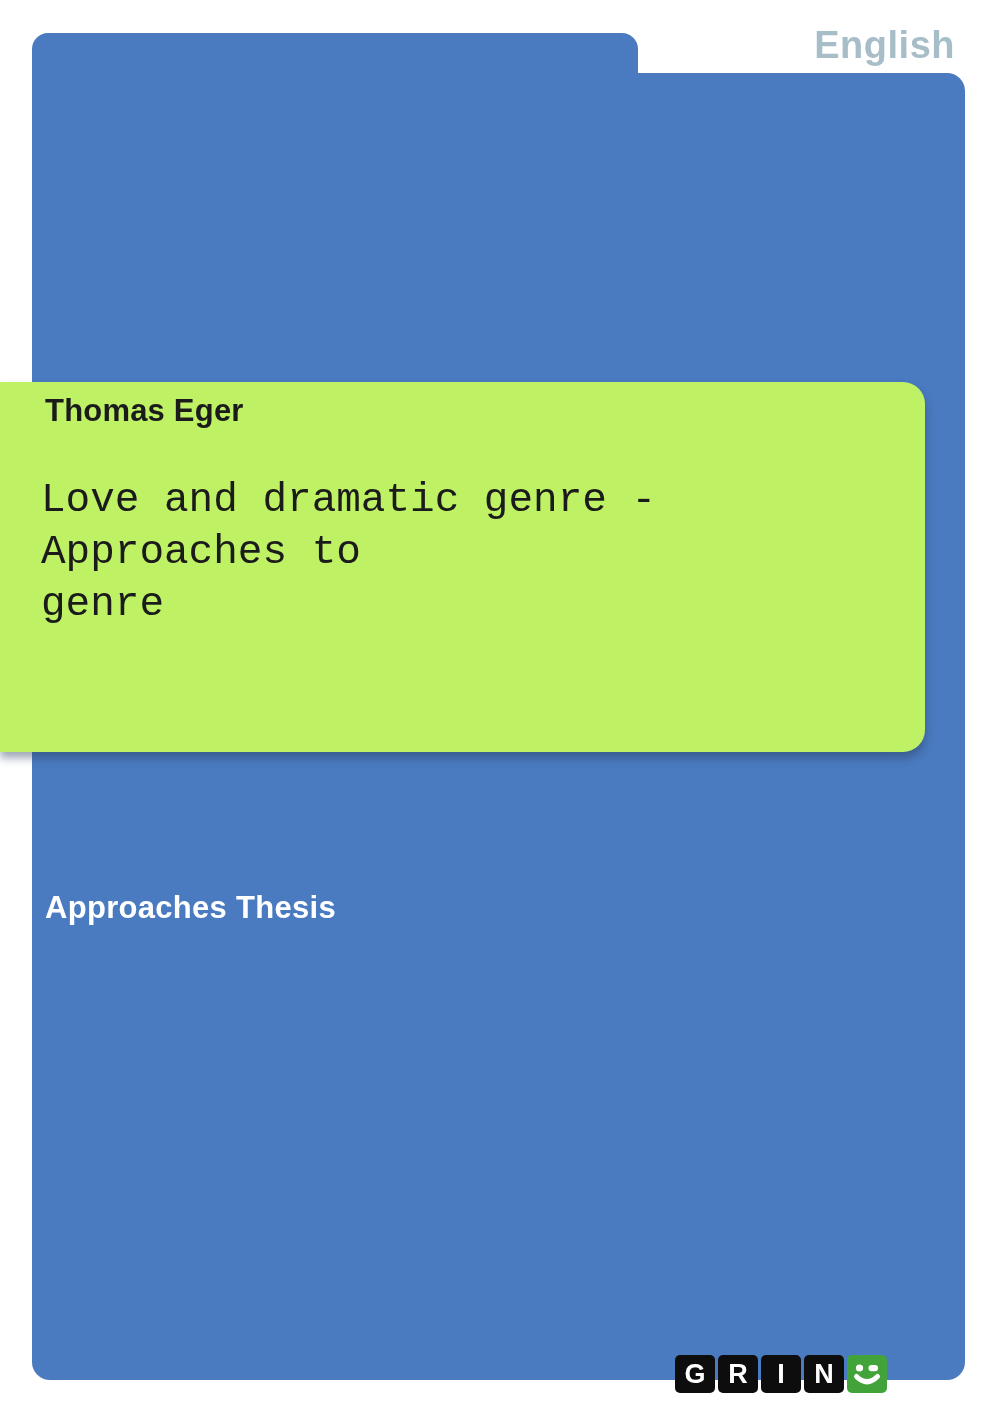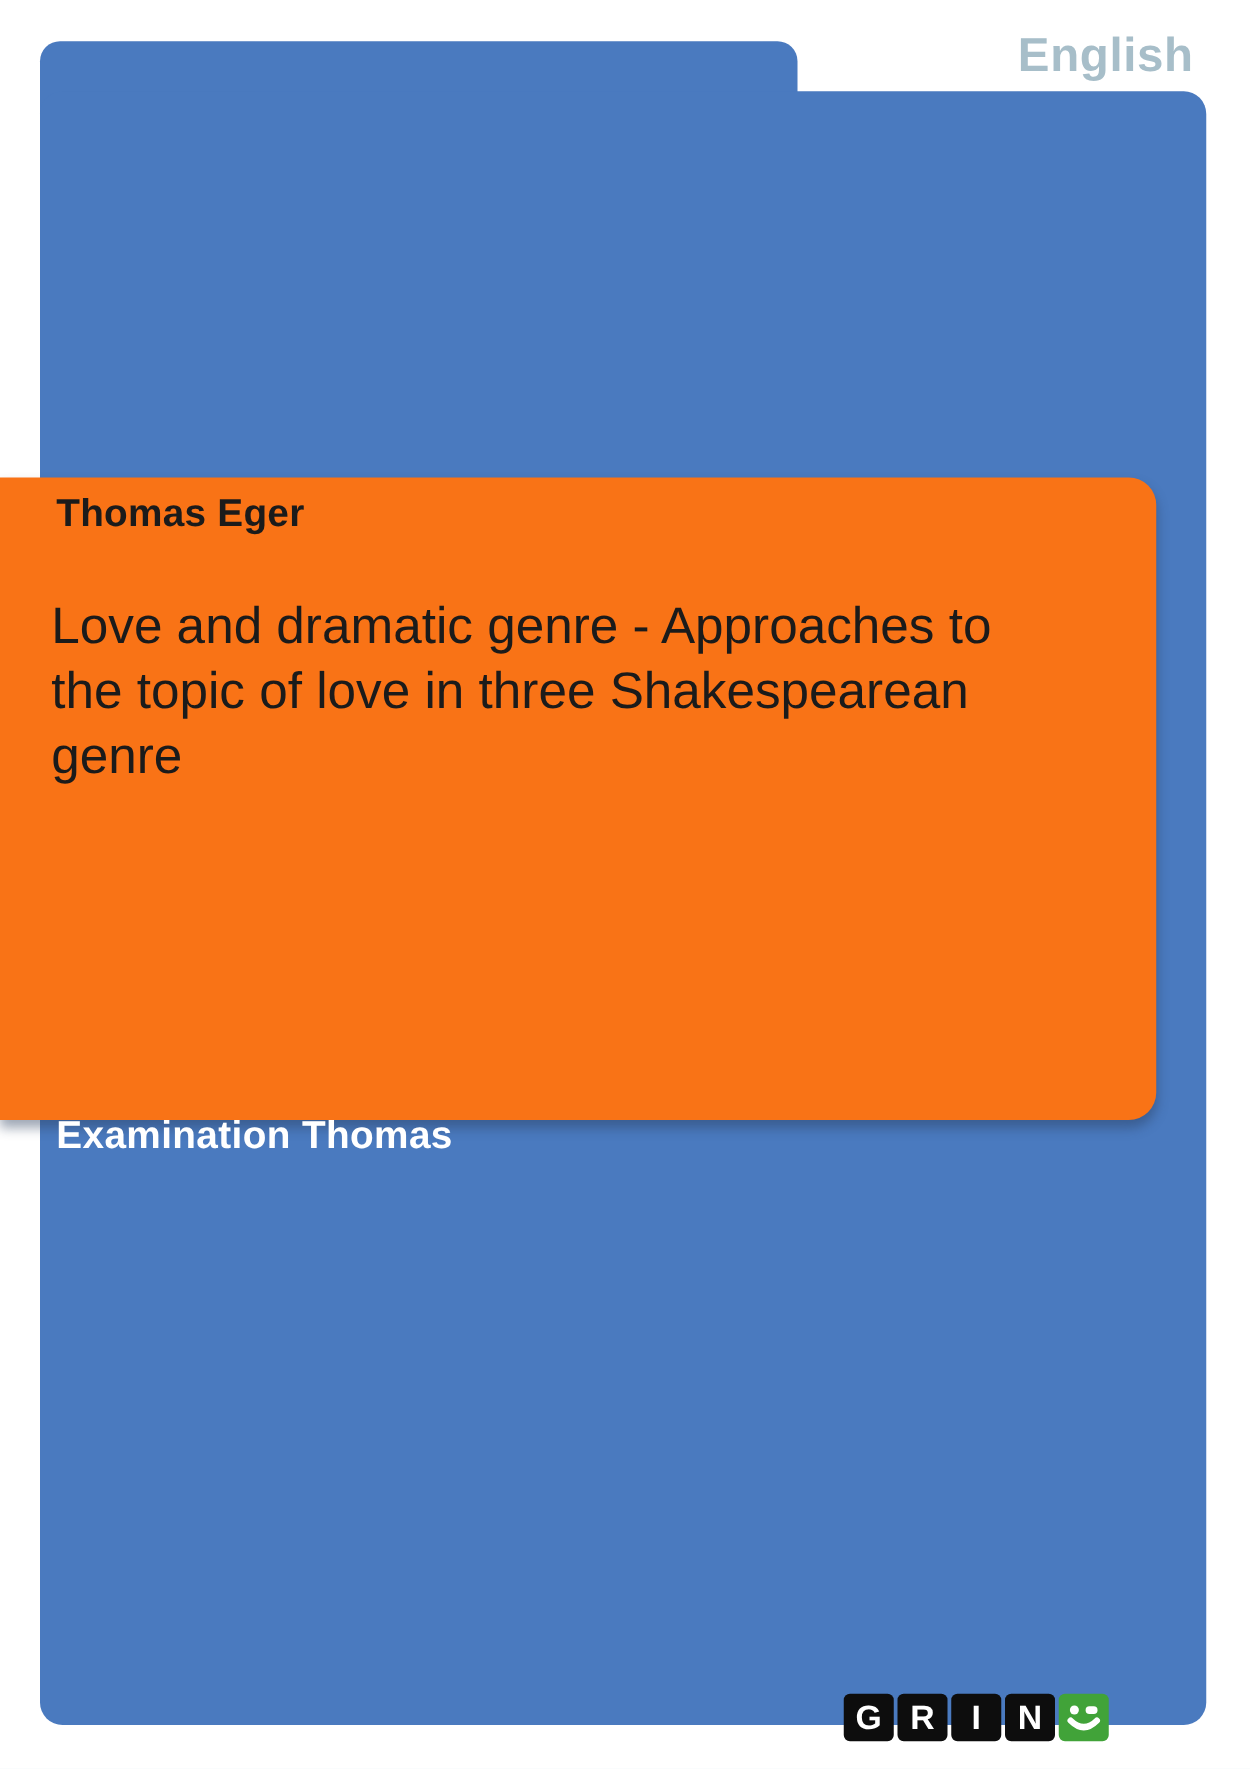--- a/index.html
+++ b/index.html
@@ -48,42 +48,42 @@
     color: #a7bec9;
     letter-spacing: 0.5px;
   }
 
   
   .title-card {
     position: absolute;
     left: 0;
     top: 382px;
     width: 925px;
-    height: 514px;
-    background: #f97316;
+    height: 370px;
+    background: #bef264;
     border-radius: 0 22px 22px 0;
     box-shadow: 0 6px 9px rgba(40, 60, 90, 0.45);
   }
 
   .author {
     position: absolute;
     left: 45px;
     top: 11px;
     font-size: 31px;
     font-weight: bold;
     color: #1b1b1b;
     letter-spacing: 0.2px;
   }
 
   .title-block {
     position: absolute;
     left: 41px;
     top: 92px;
     width: 840px;
-    font-family: Liberation Sans, sans-serif;
+    font-family: Liberation Mono, monospace;
     font-size: 41px;
     line-height: 52px;
     color: #1b1b1b;
   }
 
   .category-label {
     position: absolute;
     left: 45px;
     top: 890px;
     font-size: 31px;
@@ -126,26 +126,25 @@
 
   <div class="blue-strip-top"></div>
   <div class="blue-main"></div>
 
   <div class="language-label">English</div>
 
   <div class="title-card">
     <div class="author">Thomas Eger</div>
     <div class="title-block">
       <div>Love and dramatic genre - Approaches to</div>
-      <div>the topic of love in three Shakespearean</div>
       <div>genre</div>
     </div>
   </div>
 
-  <div class="category-label">Examination Thomas</div>
+  <div class="category-label">Approaches Thesis</div>
 
   <div class="grin-logo">
     <div class="logo-tile">
       <span>G</span>
     </div>
     <div class="logo-tile">
       <span>R</span>
     </div>
     <div class="logo-tile">
       <span>I</span>

